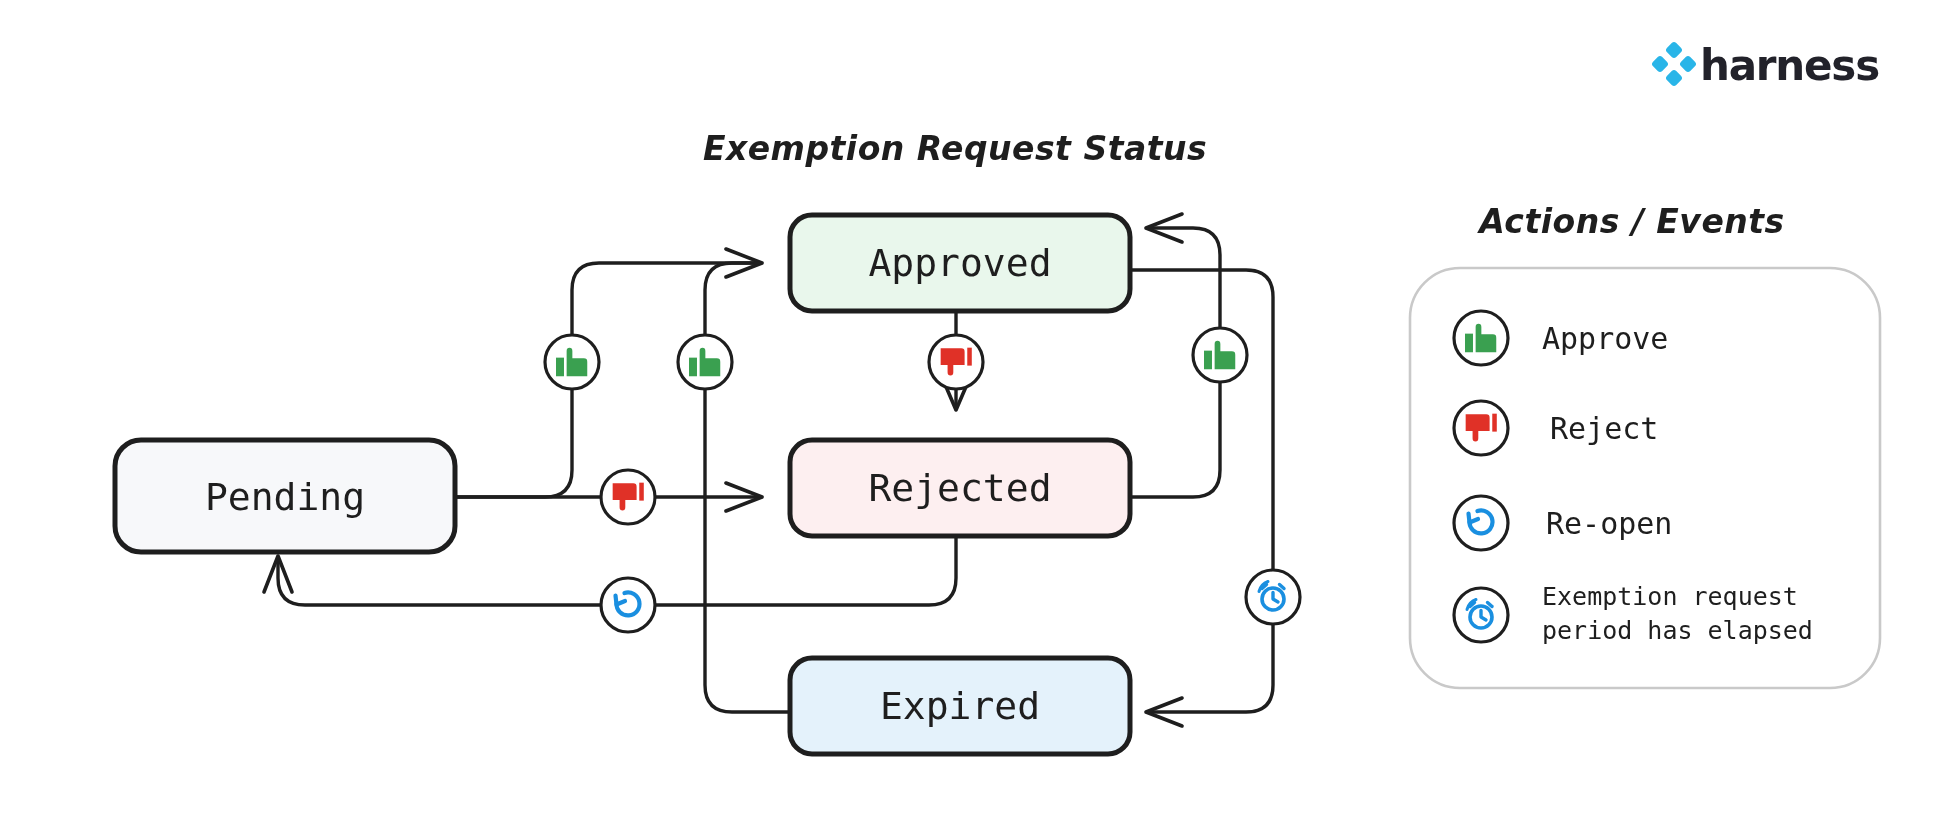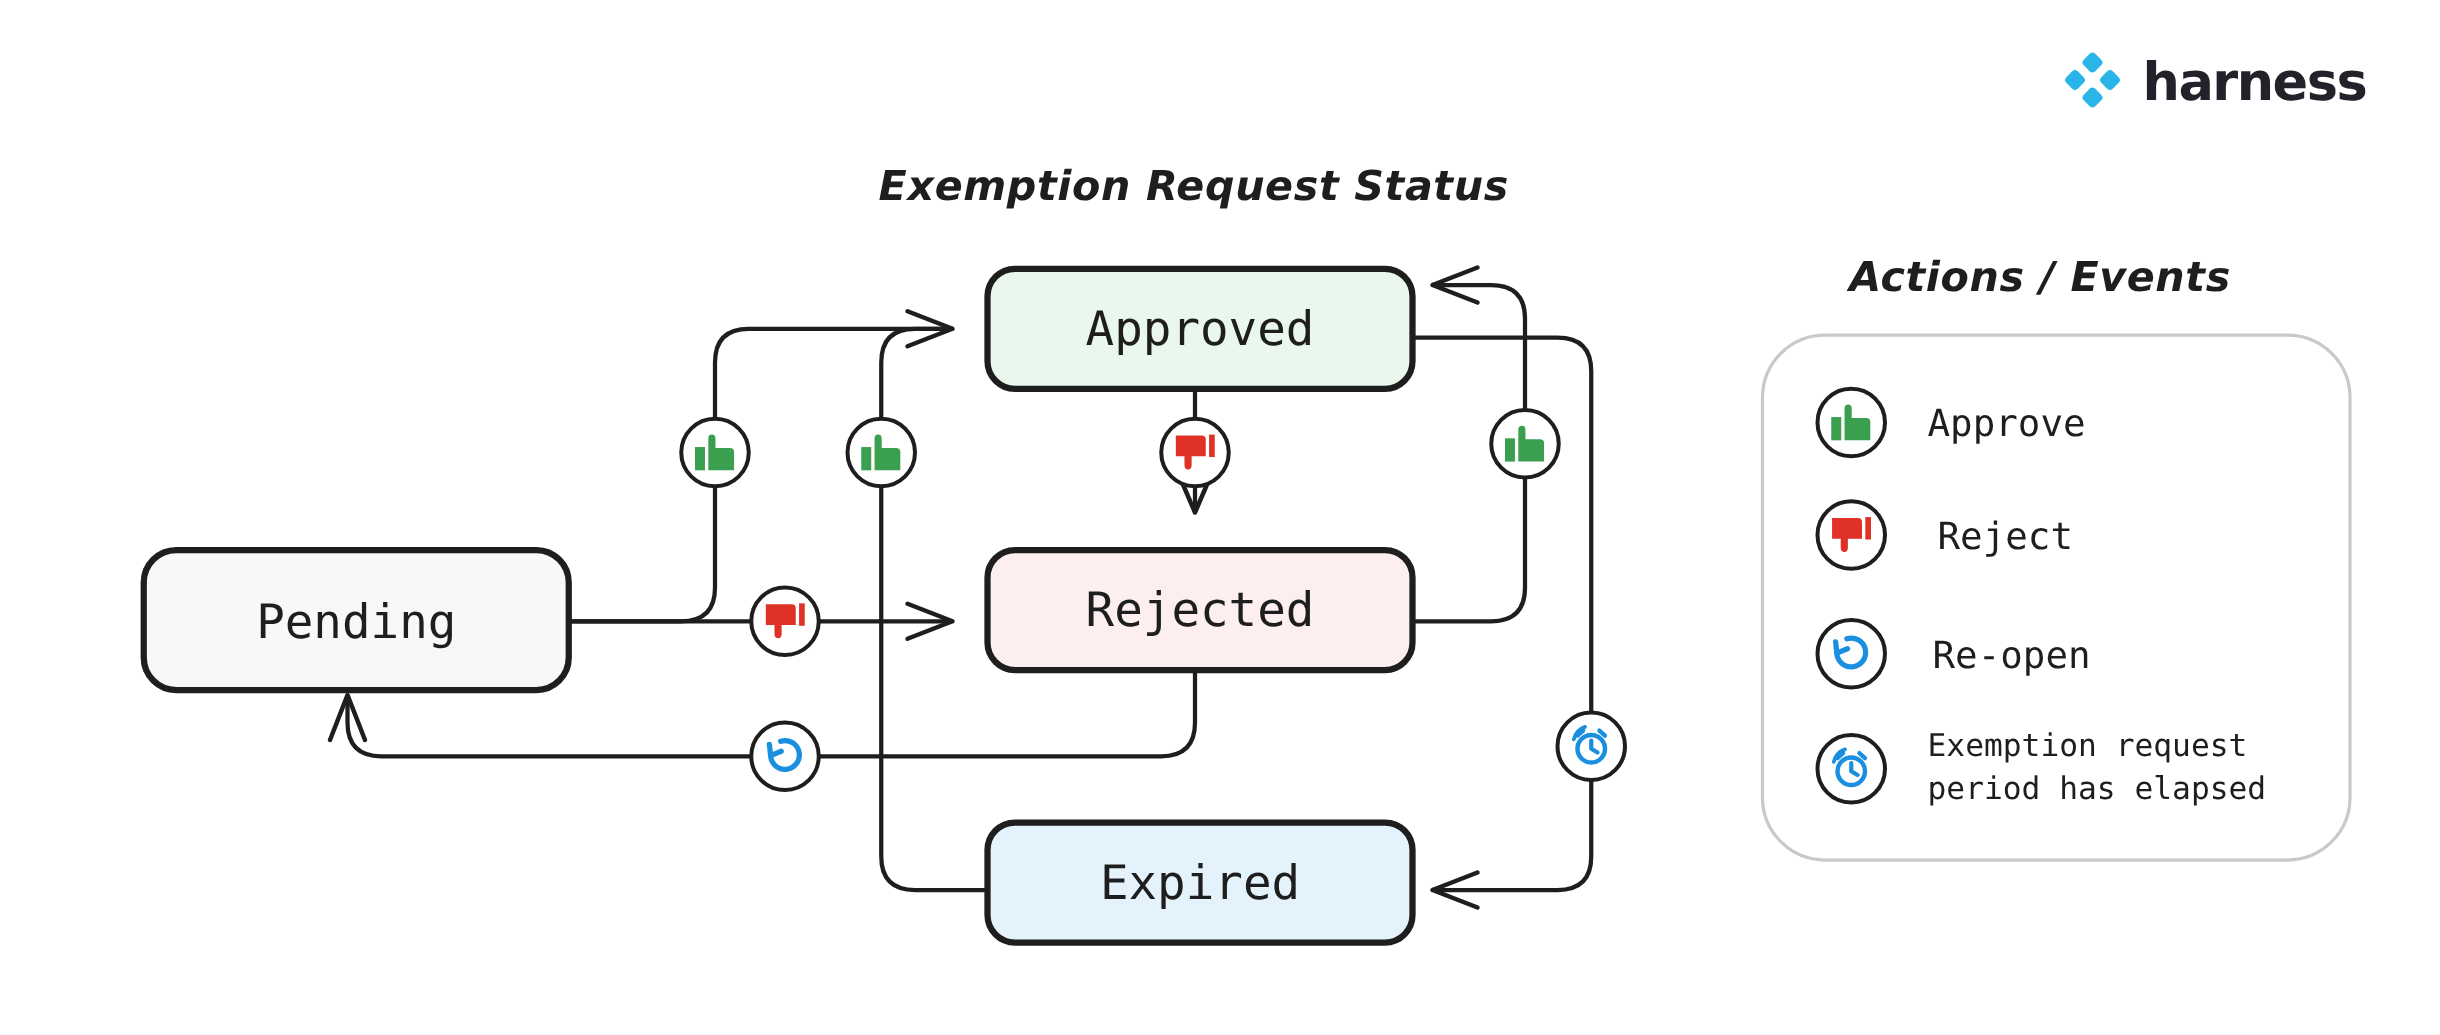--- a/index.html
+++ b/index.html
@@ -22,21 +22,21 @@
     background: #ffffff;
   }
 
   
   #brand {
     position: absolute;
     left: 1650px;
     top: 40px;
     display: flex;
     align-items: center;
-    gap: 16px;
+    gap: 2px;
   }
   #brand .wordmark {
     font-family: "DejaVu Sans", sans-serif;
     font-size: 42px;
     font-weight: 700;
     letter-spacing: -1.2px;
     color: #22222a;
     line-height: 1;
   }
 

